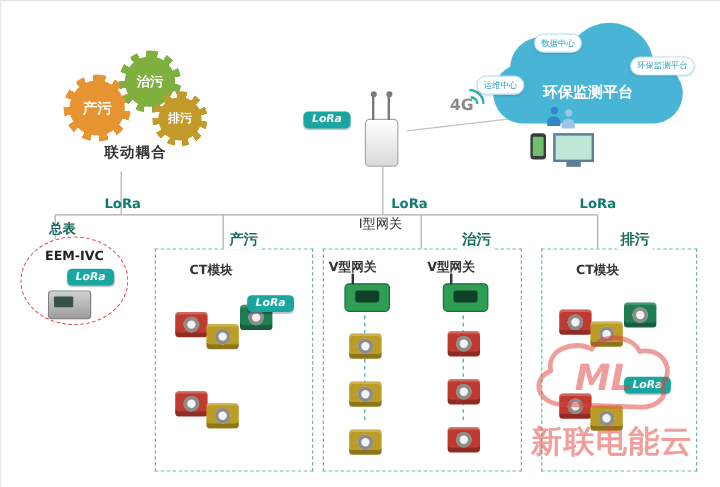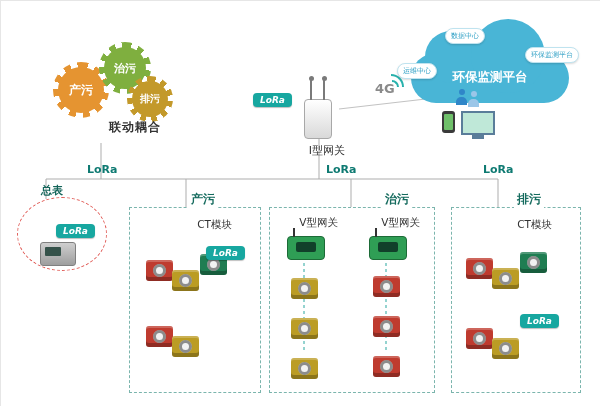--- a/index.html
+++ b/index.html
@@ -18,21 +18,21 @@
         padding:2px 7px;border-radius:4px;z-index:3;box-shadow:0 1px 1px rgba(0,0,0,.25);}
 
   
   .bus-lora{position:absolute;font-size:11px;font-weight:bold;color:#0e7a72;z-index:2;}
 
   
   .igw{position:absolute;width:26px;height:38px;background:linear-gradient(#ffffff,#d9d9d9);
        border:1px solid #a8a8a8;border-radius:4px;z-index:2;}
   .igw .ant{position:absolute;width:2px;height:20px;background:#7a7a7a;top:-20px;}
   .igw .ant::before{content:'';position:absolute;top:-4px;left:-1.5px;width:5px;height:5px;border-radius:50%;background:#7a7a7a;}
-  .igw-label{position:absolute;font-size:11px;color:#333;text-align:right;z-index:2;}
+  .igw-label{position:absolute;font-size:11px;color:#333;text-align:center;z-index:2;margin-top:36px;}
 
   .fourg{position:absolute;font-size:13px;font-weight:bold;color:#8a8a8a;z-index:2;}
   .fourg::before{content:'';position:absolute;right:-9px;top:-7px;width:11px;height:11px;
         border:2px solid #27b1ac;border-left:none;border-bottom:none;border-radius:0 14px 0 0;}
   .fourg::after{content:'';position:absolute;right:-4px;top:-1px;width:5px;height:5px;
         border:2px solid #27b1ac;border-left:none;border-bottom:none;border-radius:0 8px 0 0;}
 
   
   .cloud{position:absolute;left:410px;top:52px;width:158px;height:50px;background:#49b5d6;border-radius:28px;z-index:1;}
   .cloud::before{content:'';position:absolute;left:14px;top:-22px;width:52px;height:52px;border-radius:50%;background:#49b5d6;}
@@ -53,21 +53,21 @@
   .meter-title{position:absolute;font-size:11px;font-weight:bold;color:#14655a;z-index:2;}
   .meter-ellipse{position:absolute;left:16px;top:196px;width:88px;height:72px;border:1.5px dashed #e05a55;border-radius:50%;z-index:1;}
   .meter-model{position:absolute;width:100%;top:10px;text-align:center;font-size:10.5px;font-weight:bold;color:#222;}
   .meter-dev{position:absolute;left:22px;top:44px;width:34px;height:22px;background:linear-gradient(#cfcfcf,#9e9e9e);
         border:1px solid #808080;border-radius:3px;}
   .meter-dev::before{content:'';position:absolute;left:4px;top:4px;width:16px;height:9px;background:#35524a;border-radius:1px;}
 
   
   .zone{position:absolute;border:1.5px dashed #7bb5ad;z-index:1;}
   .zone-title{position:absolute;top:-17px;font-size:12px;font-weight:bold;color:#156b5e;background:#fff;padding:0 3px;}
-  .zone-sub{position:absolute;font-size:10.5px;font-weight:normal;color:#333;text-align:right;}
+  .zone-sub{position:absolute;font-size:10.5px;font-weight:bold;color:#333;text-align:left;}
 
   
   .mod{position:absolute;width:27px;height:21px;border-radius:3px;z-index:2;
        box-shadow:inset 0 -4px 0 rgba(0,0,0,.25), inset 0 2px 0 rgba(255,255,255,.22);}
   .mod::before{content:'';position:absolute;left:7px;top:4px;width:13px;height:13px;border-radius:50%;
        background:#f2f2f2;box-shadow:inset 0 0 0 3px rgba(0,0,0,.42);}
   .mod.red{background:#bf3b2f;}
   .mod.yellow{background:#bb9c24;}
   .mod.green{background:#1f7d52;}
 
@@ -100,21 +100,21 @@
 
   <div class="gear" style="--c:#e59431;left:57px;top:66px;width:46px;height:46px;font-size:12px;">
     <span>产污</span>
   </div>
   <div class="gear" style="--c:#7faf3f;left:103px;top:46px;width:42px;height:42px;font-size:11px;">
     <span>治污</span>
   </div>
   <div class="gear" style="--c:#c3992a;left:131px;top:80px;width:36px;height:36px;font-size:10px;">
     <span>排污</span>
   </div>
-  <div class="gear-caption" style="left:64px;top:118px;width:96px;text-align:right;">联动耦合</div>
+  <div class="gear-caption" style="left:64px;top:118px;width:96px;text-align:center;">联动耦合</div>
 
   <span class="lora" style="left:252px;top:92px;">LoRa</span>
   <div class="igw" style="left:303px;top:98px;">
     <span class="ant" style="left:5px;"></span>
     <span class="ant" style="left:18px;"></span>
   </div>
   <div class="igw-label" style="left:288px;top:142px;width:56px;">I型网关</div>
   <span class="fourg" style="left:374px;top:80px;">4G</span>
 
   <div class="cloud">
@@ -127,20 +127,21 @@
   <span class="person" style="--pc:#9bc6e8;left:467px;top:90px;"></span>
   <span class="phone" style="left:441px;top:110px;"></span>
   <span class="monitor" style="left:460px;top:110px;"></span>
 
   <span class="bus-lora" style="left:86px;top:162px;">LoRa</span>
   <span class="bus-lora" style="left:325px;top:162px;">LoRa</span>
   <span class="bus-lora" style="left:482px;top:162px;">LoRa</span>
 
   <span class="meter-title" style="left:40px;top:182px;">总表</span>
   <div class="meter-ellipse">
+    <div class="meter-model">EEM-IVC</div>
     <span class="lora" style="left:38px;top:26px;">LoRa</span>
     <div class="meter-dev"></div>
   </div>
 
   <div class="zone" style="left:128px;top:206px;width:130px;height:184px;">
     <span class="zone-title" style="left:58px;">产污</span>
     <div class="zone-sub" style="left:28px;top:10px;width:74px;">CT模块</div>
     <span class="lora" style="left:76px;top:38px;">LoRa</span>
     <span class="mod red" style="left:16px;top:52px;"></span>
     <span class="mod yellow" style="left:42px;top:62px;"></span>
@@ -167,14 +168,21 @@
     <span class="zone-title" style="left:62px;">排污</span>
     <div class="zone-sub" style="left:28px;top:10px;width:72px;">CT模块</div>
     <span class="mod red" style="left:14px;top:50px;"></span>
     <span class="mod yellow" style="left:40px;top:60px;"></span>
     <span class="mod green" style="left:68px;top:44px;"></span>
     <span class="lora" style="left:68px;top:106px;">LoRa</span>
     <span class="mod red" style="left:14px;top:120px;"></span>
     <span class="mod yellow" style="left:40px;top:130px;"></span>
   </div>
 
+  <div class="watermark">
+    <svg width="178" height="92">
+      <path d="M48,74 C28,74 20,54 38,46 C34,28 58,20 72,28 C80,14 106,16 112,30 C132,26 142,46 130,58 C138,70 122,78 108,76 Z" fill="none" stroke="#e2403a" stroke-width="4" stroke-linejoin="round"></path>
+      <text x="58" y="62" font-size="30" font-style="italic" font-weight="bold" fill="#e2403a">ML</text>
+    </svg>
+    <div class="wm-brand">新联电能云</div>
+  </div>
 
 </div>
 
 </body></html>

